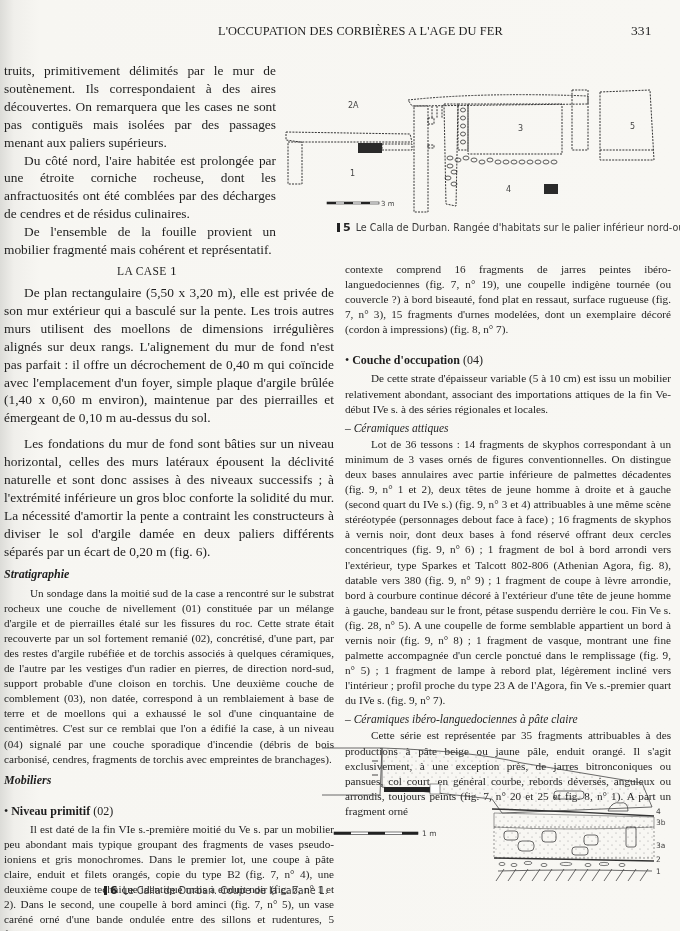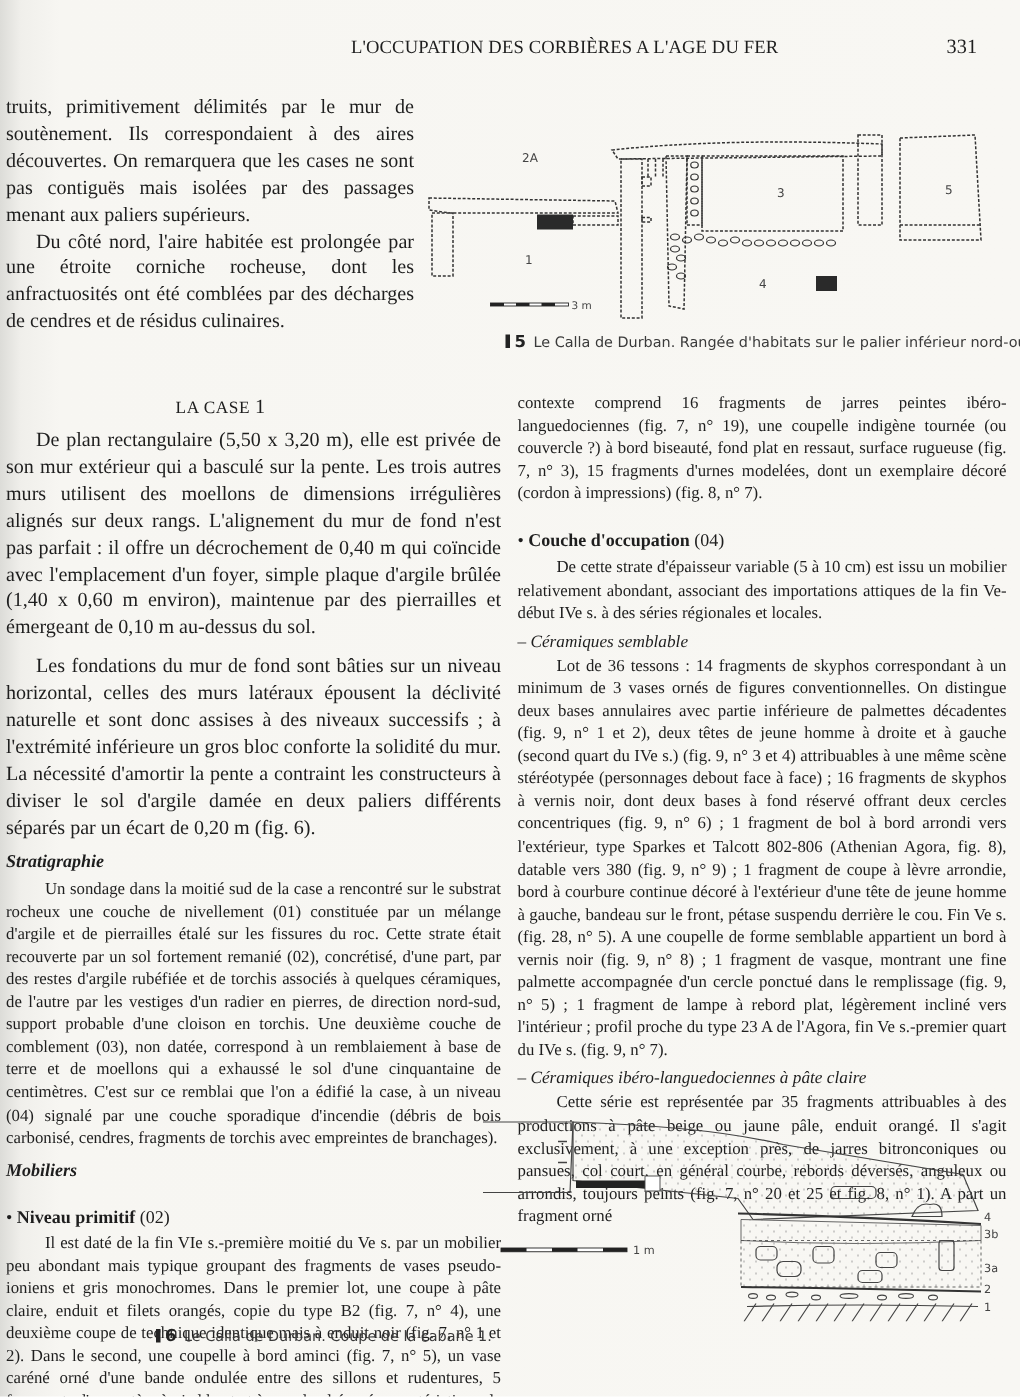--- a/index.html
+++ b/index.html
@@ -6,21 +6,21 @@
   body {
     width: 680px; height: 931px; position: relative; overflow: hidden;
     background: linear-gradient(90deg, #dcdcd8 0px, #f0efeb 14px, #f7f6f2 40px, #f8f7f3 100%);
     font-family: "Liberation Serif", "DejaVu Serif", serif;
     color: #1e1e1e;
   }
   .running-head {
     position: absolute; top: 24px; left: 0; width: 680px;
     font-size: 12.4px; letter-spacing: 0.1px;
   }
-  .running-head .title { position: absolute; left: 218px; top: 0; margin-left: 16px; }
+  .running-head .title { position: absolute; left: 218px; top: 0; }
   .running-head .pageno { position: absolute; left: 631px; top: -1px; font-size: 13.5px; }
 
   .col-left { position: absolute; left: 4px; top: 62px; width: 272px; }
   .col-left-full { position: absolute; left: 4px; top: 262px; width: 330px; }
   .col-right { position: absolute; left: 345px; top: 262px; width: 326px; }
 
   p { margin: 0; text-align: justify; }
   .big p { font-size: 13.4px; line-height: 17.9px; }
   .small p { font-size: 11.2px; line-height: 15.1px; }
   .indent { text-indent: 20px; }
@@ -53,20 +53,21 @@
 <body>
 
 <div class="running-head">
   <span class="title">L'OCCUPATION DES CORBIÈRES A L'AGE DU FER</span>
   <span class="pageno">331</span>
 </div>
 
 <div class="col-left big">
   <p>truits, primitivement délimités par le mur de soutènement. Ils correspondaient à des aires découvertes. On remarquera que les cases ne sont pas contiguës mais isolées par des passages menant aux paliers supérieurs.</p>
   <p class="indent">Du côté nord, l'aire habitée est prolongée par une étroite corniche rocheuse, dont les anfractuosités ont été comblées par des décharges de cendres et de résidus culinaires.</p>
+  <p class="indent">De l'ensemble de la fouille provient un mobilier fragmenté mais cohérent et représentatif.</p>
 </div>
 
 <div class="figure fig5">
   <svg width="398" height="140" viewBox="0 0 398 140">
     <g fill="none" stroke="#333" stroke-width="1" stroke-dasharray="2,1.2">
 
       <path d="M4 58 L128 60 L130 68 L18 68 L4 66 Z"></path>
       <path d="M6 68 L20 68 L20 110 L6 110 Z"></path>
 
       <path d="M126 26 Q200 18 306 22 L306 30 L130 32 Z"></path>
@@ -159,21 +160,21 @@
     <p class="indent">Il est daté de la fin VIe s.-première moitié du Ve s. par un mobilier peu abondant mais typique groupant des fragments de vases pseudo-ioniens et gris monochromes. Dans le premier lot, une coupe à pâte claire, enduit et filets orangés, copie du type B2 (fig. 7, n° 4), une deuxième coupe de technique identique mais à enduit noir (fig. 7, n° 1 et 2). Dans le second, une coupelle à bord aminci (fig. 7, n° 5), un vase caréné orné d'une bande ondulée entre des sillons et rudentures, 5 fragments d'un cratère à pied haut et à grand col évasé, caractéristique de la fin VIe s. (fig. 7, n° 7 et 8). Le</p>
   </div>
 </div>
 
 <div class="col-right small">
   <p>contexte comprend 16 fragments de jarres peintes ibéro-languedociennes (fig. 7, n° 19), une coupelle indigène tournée (ou couvercle ?) à bord biseauté, fond plat en ressaut, surface rugueuse (fig. 7, n° 3), 15 fragments d'urnes modelées, dont un exemplaire décoré (cordon à impressions) (fig. 8, n° 7).</p>
   <div class="bullet-head">
     <span>•</span> <b>Couche d'occupation</b> <span>(04)</span>
   </div>
   <p class="indent">De cette strate d'épaisseur variable (5 à 10 cm) est issu un mobilier relativement abondant, associant des importations attiques de la fin Ve-début IVe s. à des séries régionales et locales.</p>
-  <div class="dash-head">– Céramiques semblable</div>
+  <div class="dash-head">– Céramiques attiques</div>
   <p class="indent">Lot de 36 tessons : 14 fragments de skyphos correspondant à un minimum de 3 vases ornés de figures conventionnelles. On distingue deux bases annulaires avec partie inférieure de palmettes décadentes (fig. 9, n° 1 et 2), deux têtes de jeune homme à droite et à gauche (second quart du IVe s.) (fig. 9, n° 3 et 4) attribuables à une même scène stéréotypée (personnages debout face à face) ; 16 fragments de skyphos à vernis noir, dont deux bases à fond réservé offrant deux cercles concentriques (fig. 9, n° 6) ; 1 fragment de bol à bord arrondi vers l'extérieur, type Sparkes et Talcott 802-806 (Athenian Agora, fig. 8), datable vers 380 (fig. 9, n° 9) ; 1 fragment de coupe à lèvre arrondie, bord à courbure continue décoré à l'extérieur d'une tête de jeune homme à gauche, bandeau sur le front, pétase suspendu derrière le cou. Fin Ve s. (fig. 28, n° 5). A une coupelle de forme semblable appartient un bord à vernis noir (fig. 9, n° 8) ; 1 fragment de vasque, montrant une fine palmette accompagnée d'un cercle ponctué dans le remplissage (fig. 9, n° 5) ; 1 fragment de lampe à rebord plat, légèrement incliné vers l'intérieur ; profil proche du type 23 A de l'Agora, fin Ve s.-premier quart du IVe s. (fig. 9, n° 7).</p>
   <div class="dash-head">– Céramiques ibéro-languedociennes à pâte claire</div>
   <p class="indent">Cette série est représentée par 35 fragments attribuables à des productions à pâte beige ou jaune pâle, enduit orangé. Il s'agit exclusivement, à une exception près, de jarres bitronconiques ou pansues, col court, en général courbe, rebords déversés, anguleux ou arrondis, toujours peints (fig. 7, n° 20 et 25 et fig. 8, n° 1). A part un fragment orné</p>
 </div>
 
 <div class="figure fig6">
   <svg width="358" height="150" viewBox="0 0 358 150">
     <defs>
       <pattern id="dots" width="8" height="8" patternUnits="userSpaceOnUse">
         <circle cx="2" cy="2" r="0.5" fill="#888"></circle>

